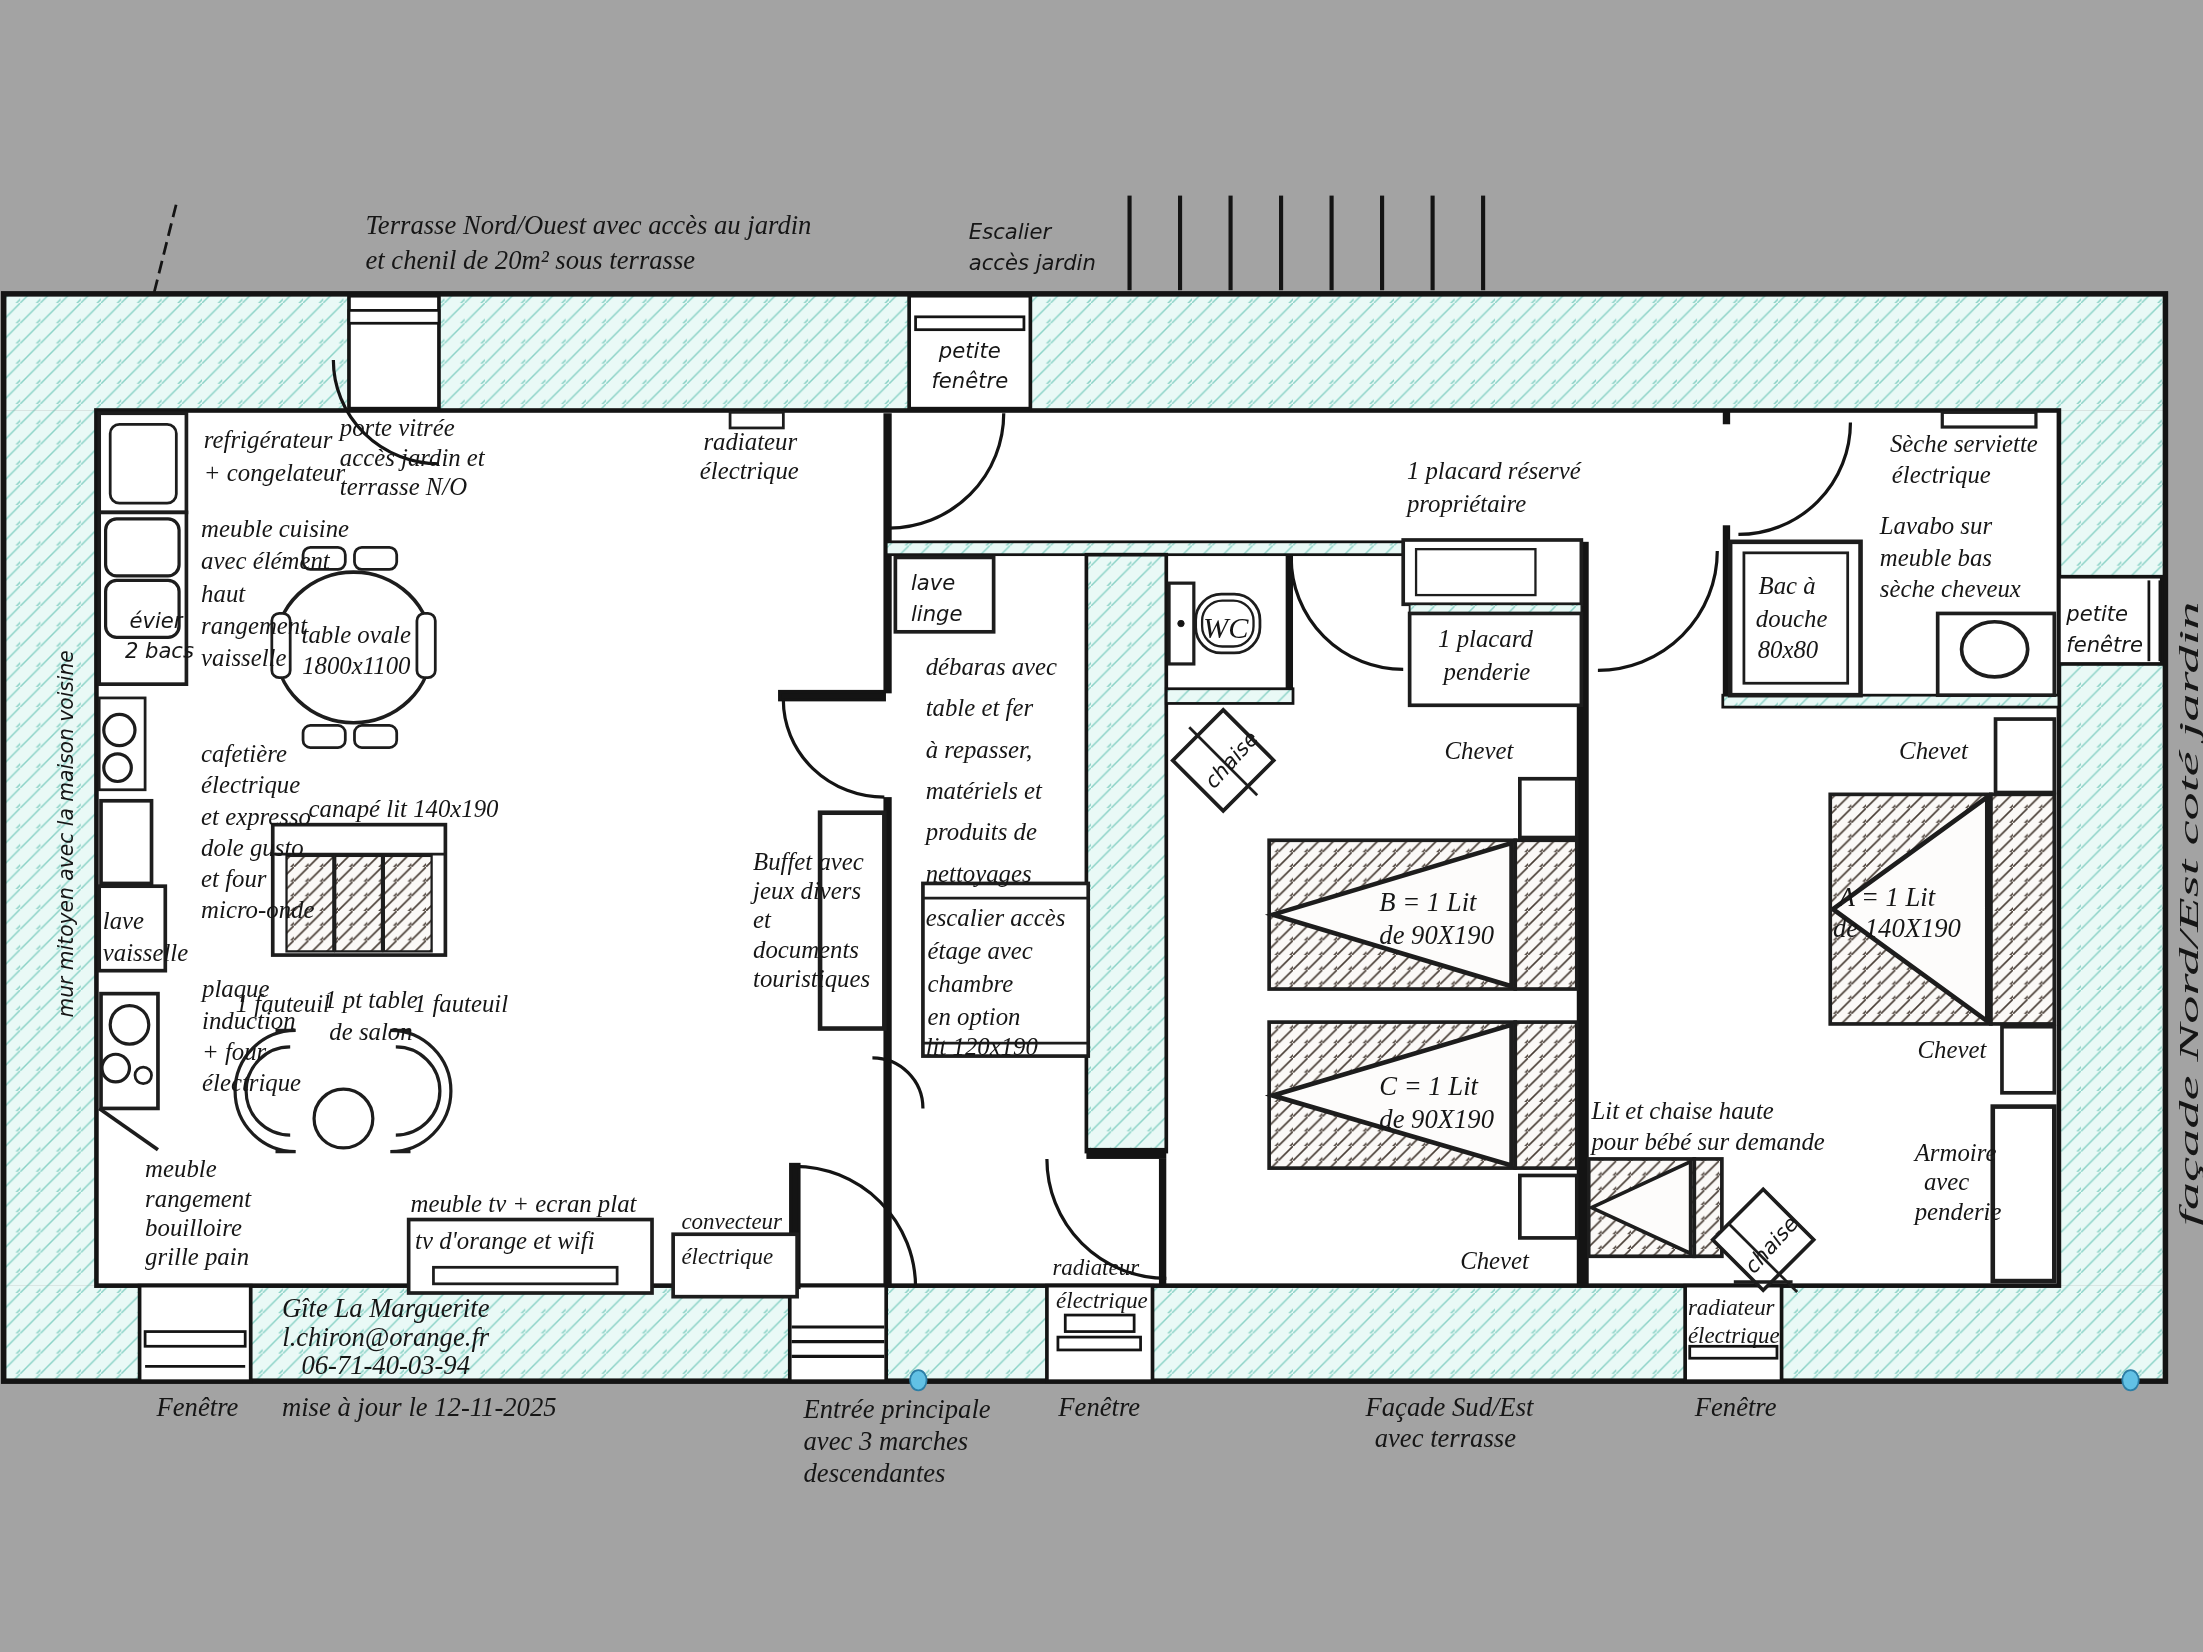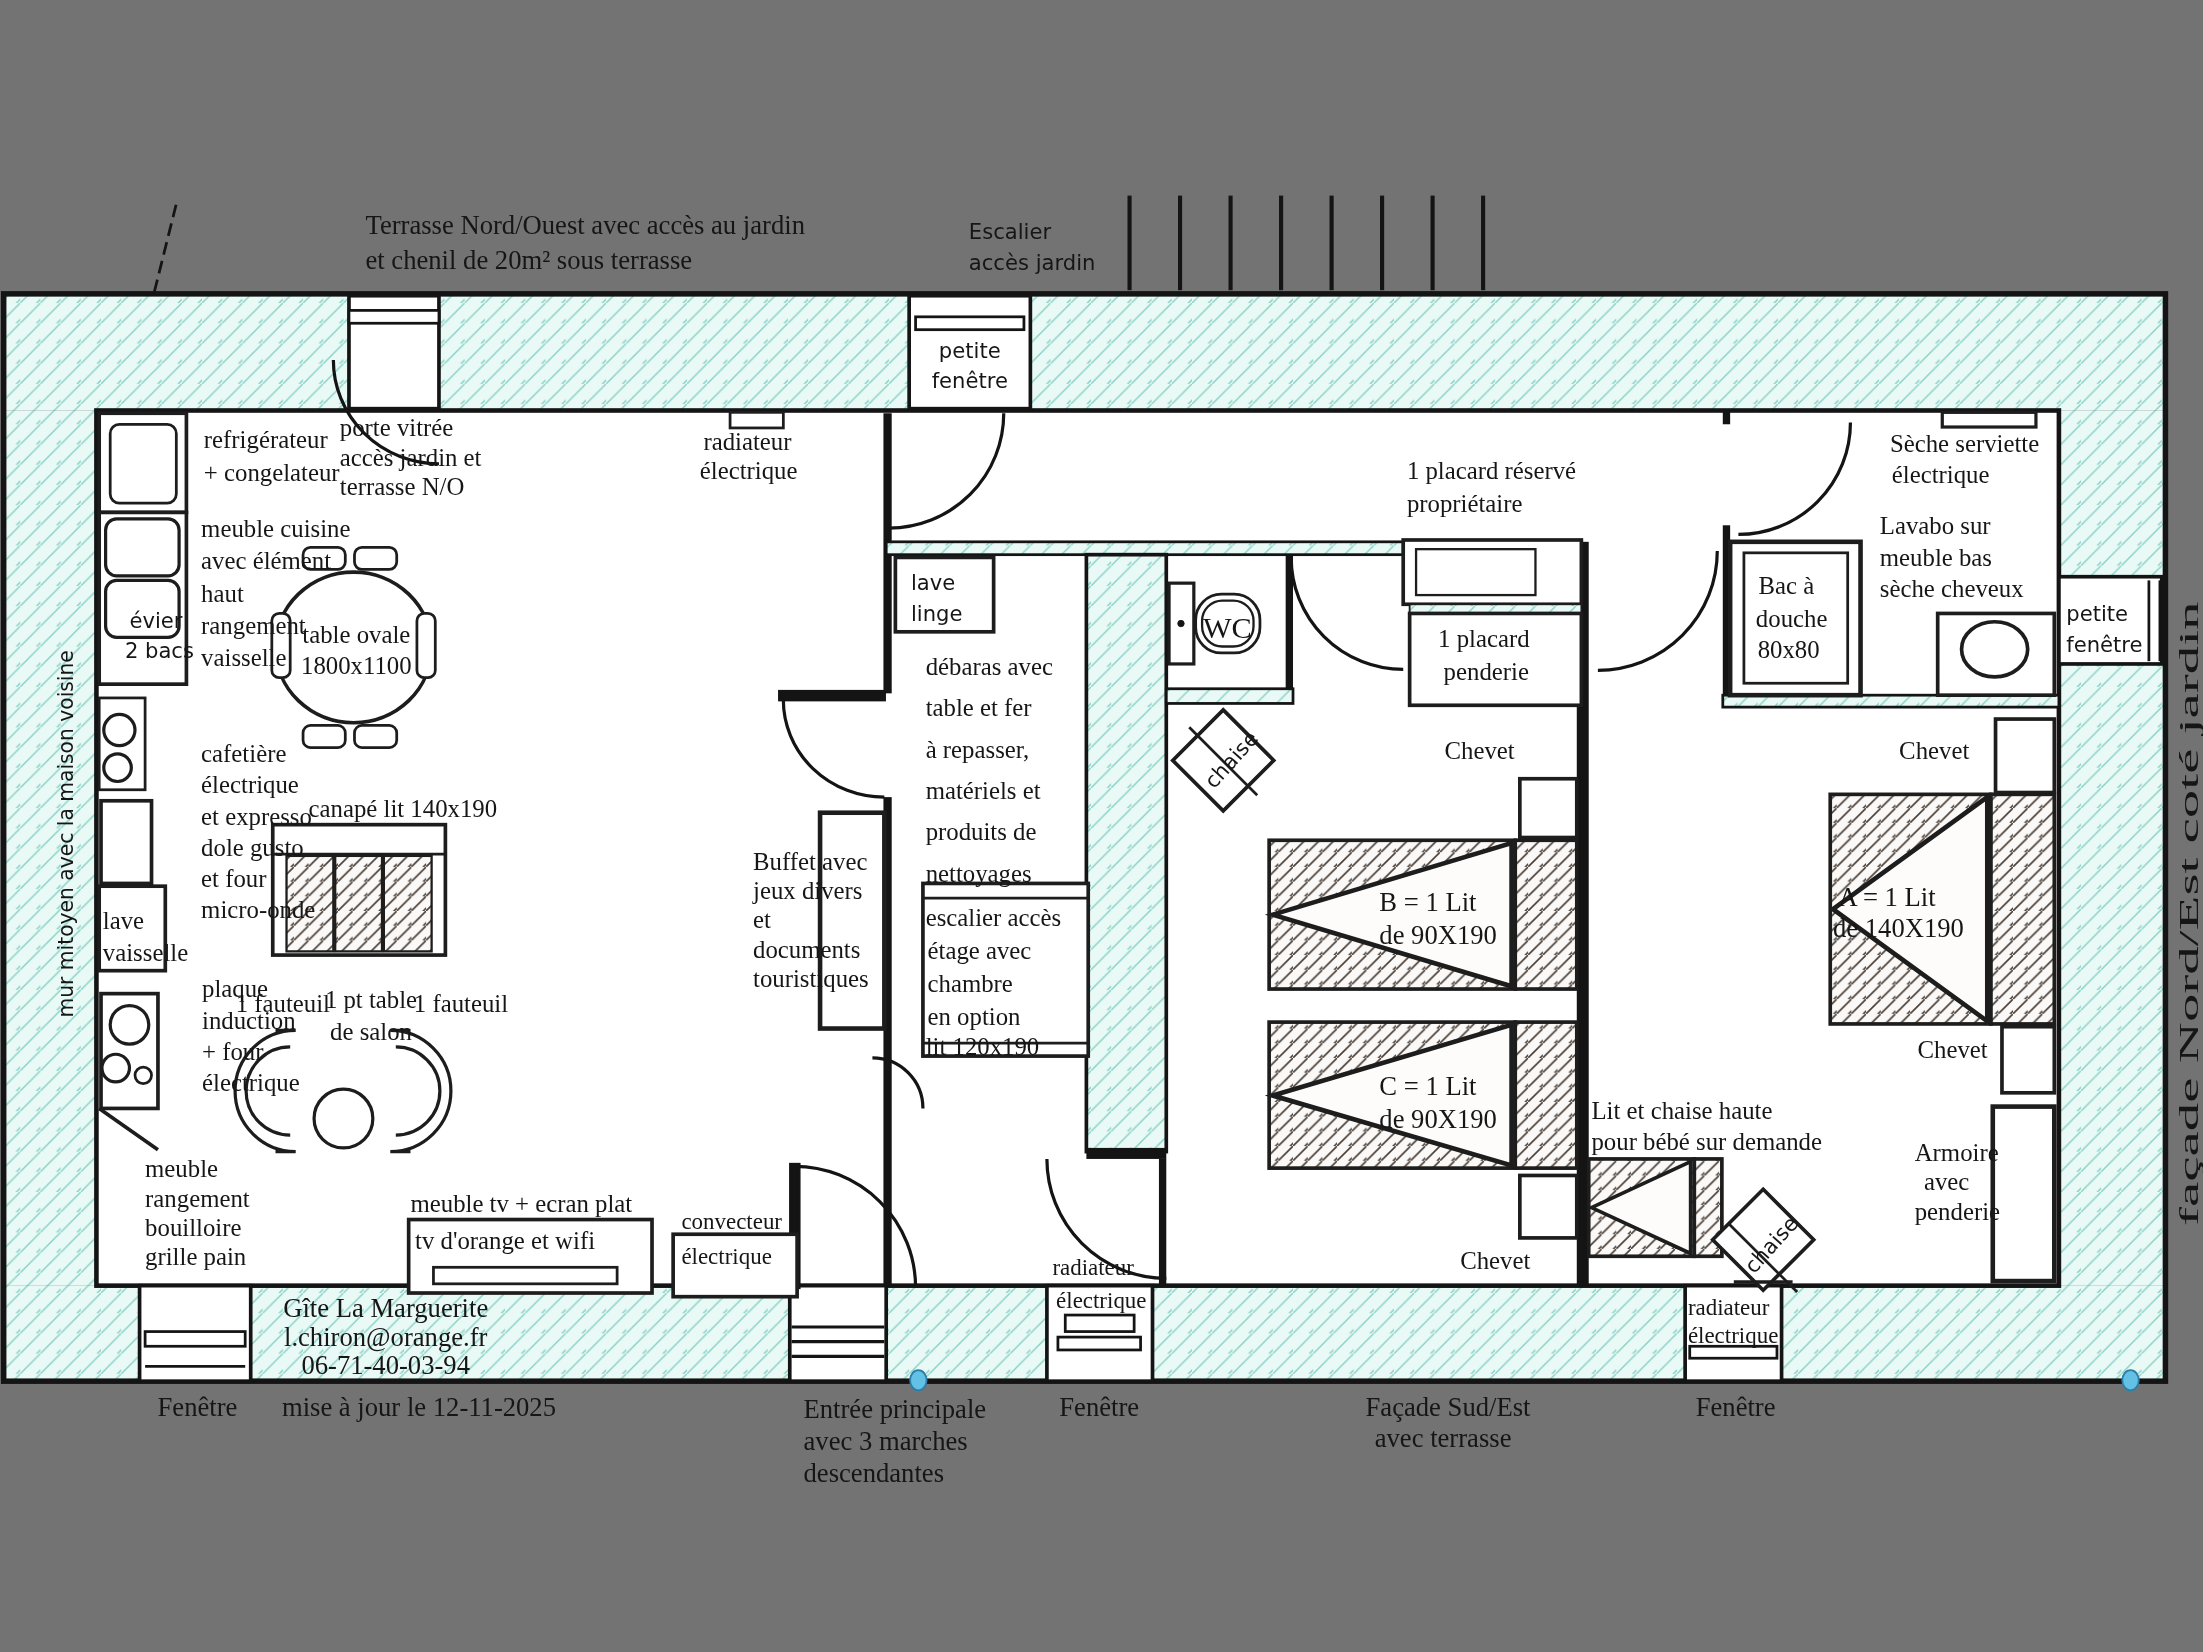--- a/index.html
+++ b/index.html
@@ -1,16 +1,16 @@
 <!DOCTYPE html>
 <html style="font-size:14.7px"><head>
 <meta charset="utf-8">
 <style>
   html,body{margin:0;padding:0;background:#ffffff;}
-  .page{width:2204px;height:1653px;position:relative;background:#737373;overflow:hidden;}
+  .page{width:2204px;height:1653px;position:relative;background:#a3a3a3;overflow:hidden;font-style:italic;}
   svg{display:block;}
   text{fill:#161616;}
   .lbl{font-family:"Liberation Serif",serif;font-size:27px;}
   .lbl-sm{font-family:"Liberation Serif",serif;font-size:25px;}
   .big{font-family:"Liberation Serif",serif;font-size:29px;}
   .alt{font-family:"DejaVu Sans",sans-serif;font-size:23px;}
   .wc{font-family:"Liberation Serif",serif;font-size:33px;}
 </style>
 </head>
 <body>

